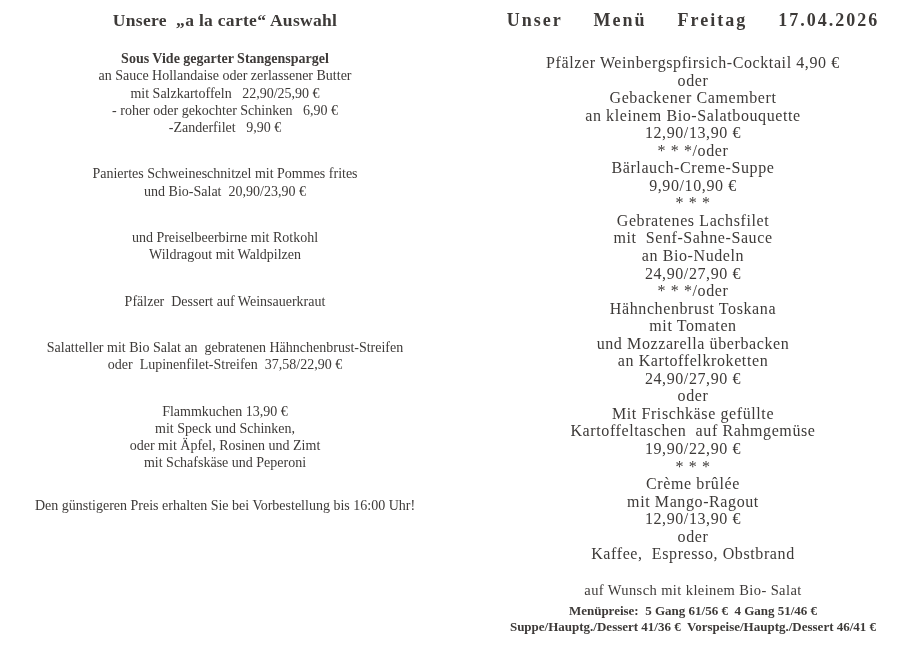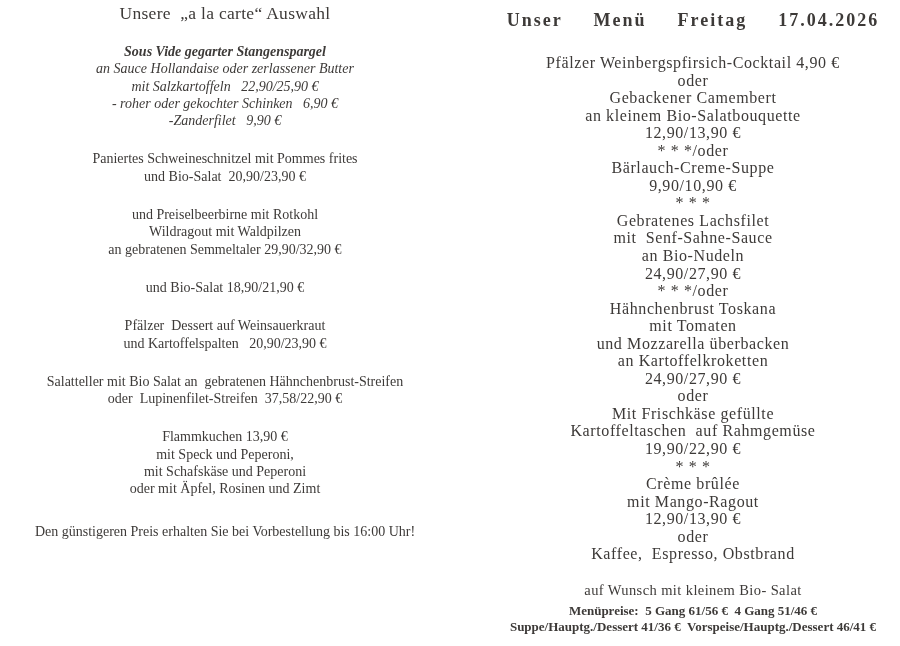--- a/index.html
+++ b/index.html
@@ -26,33 +26,32 @@
   }
   .right-col {
     left: 450px;
     width: 450px;
     transform: translateX(18px);
   }
   .line {
     white-space: pre-wrap;
   }
   .left-title {
-    margin-top: 3px;
+    margin-top: 10px;
     font-size: 17.5px;
-    font-weight: normal;
+    font-weight: bold;
     letter-spacing: 0.3px;
     white-space: pre-wrap;
     text-align: center;
   }
   .left-sections .section {
-    margin-top: 21px;
+    margin-top: 29px;
   }
   .left-sections .section:first-child {
     margin-top: 19px;
-    font-style: italic;
   }
   .left-col .line {
     font-size: 14px;
     line-height: 17.3px;
   }
   .line.bold {
     font-weight: bold;
   }
   .left-footnote {
     margin-top: 26px;
@@ -104,38 +103,35 @@
         <div class="line">- roher oder gekochter Schinken   6,90 €</div>
         <div class="line">-Zanderfilet   9,90 €</div>
       </div>
       <div class="section">
         <div class="line">Paniertes Schweineschnitzel mit Pommes frites</div>
         <div class="line">und Bio-Salat  20,90/23,90 €</div>
       </div>
       <div class="section">
         <div class="line">und Preiselbeerbirne mit Rotkohl</div>
         <div class="line">Wildragout mit Waldpilzen</div>
-        <div class="line">an gebratenen Semmeltaler 29,90/32,90 €</div>
       </div>
       <div class="section">
-        <div class="line">und Bio-Salat 18,90/21,90 €</div>
       </div>
       <div class="section">
         <div class="line">Pfälzer  Dessert auf Weinsauerkraut</div>
-        <div class="line">und Kartoffelspalten   20,90/23,90 €</div>
       </div>
       <div class="section">
         <div class="line">Salatteller mit Bio Salat an  gebratenen Hähnchenbrust-Streifen</div>
         <div class="line">oder  Lupinenfilet-Streifen  37,58/22,90 €</div>
       </div>
       <div class="section">
         <div class="line">Flammkuchen 13,90 €</div>
-        <div class="line">mit Speck und Peperoni,</div>
+        <div class="line">mit Speck und Schinken,</div>
+        <div class="line">oder mit Äpfel, Rosinen und Zimt</div>
         <div class="line">mit Schafskäse und Peperoni</div>
-        <div class="line">oder mit Äpfel, Rosinen und Zimt</div>
       </div>
     </div>
   <div class="left-footnote">Den günstigeren Preis erhalten Sie bei Vorbestellung bis 16:00 Uhr!</div>
 </div>
 
 <div class="col right-col">
   <div class="right-title">Unser  Menü  Freitag  17.04.2026</div>
   <div class="right-lines">
       <div class="line">Pfälzer Weinbergspfirsich-Cocktail 4,90 €</div>
       <div class="line">oder</div>

